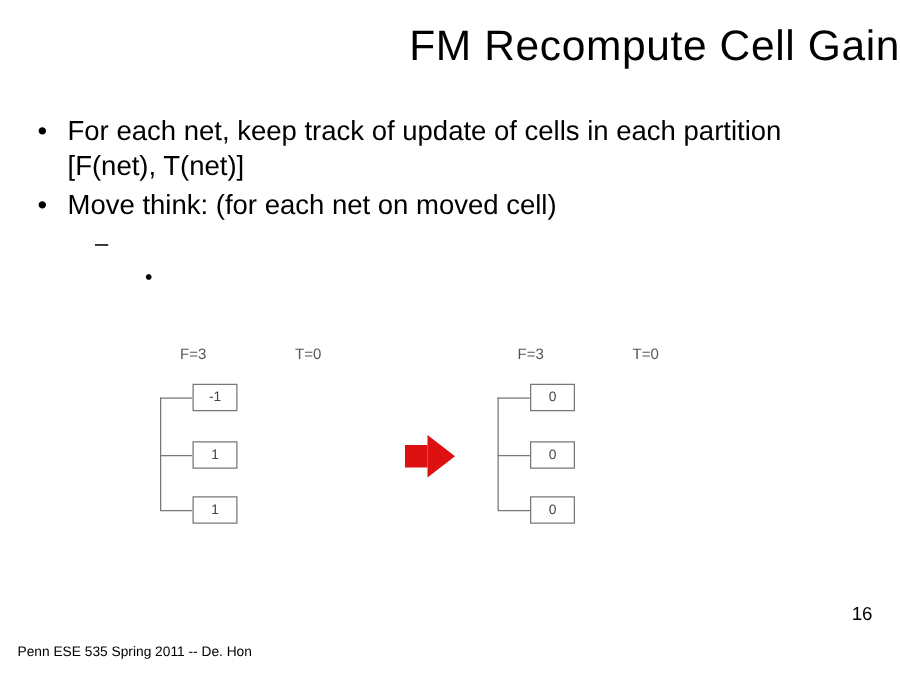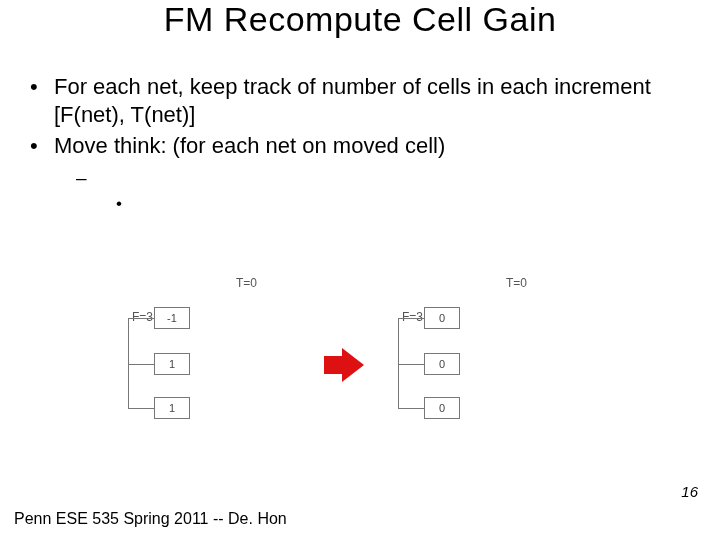--- a/index.html
+++ b/index.html
@@ -7,21 +7,22 @@
     width: 720px;
     height: 540px;
     background: #fff;
     font-family: Arial, Helvetica, sans-serif;
     color: #000;
     position: relative;
     overflow: hidden;
   }
   .title {
     font-size: 34px;
-    text-align: center;
+    text-align: right;
+    padding-top: 18px;
     letter-spacing: 0.5px;
   }
   .content {
     padding: 34px 30px 0 30px;
     font-size: 22px;
     line-height: 1.25;
   }
   .b1 { display: flex; margin-bottom: 4px; }
   .b1 .dot { width: 24px; flex: 0 0 24px; }
   .b1 .txt { flex: 1; }
@@ -34,21 +35,21 @@
     position: absolute;
     left: 120px;
     top: 276px;
     width: 480px;
     height: 170px;
     font-size: 12px;
     color: #555;
   }
   .net-group { position: absolute; }
   .label-pair { position: absolute; top: 0; width: 220px; }
-  .lf { position: absolute; left: 12px; margin-top: 34px; }
+  .lf { position: absolute; left: 24px; }
   .lt { position: absolute; left: 116px; }
   .wire-v { position: absolute; width: 1px; background: #777; }
   .wire-h { position: absolute; height: 1px; background: #777; }
   .cell {
     position: absolute;
     width: 36px; height: 22px;
     border: 1px solid #777;
     background: #fff;
     display: flex; align-items: center; justify-content: center;
     font-size: 11px; color: #444;
@@ -68,38 +69,37 @@
     border-top: 17px solid transparent;
     border-bottom: 17px solid transparent;
     border-left: 22px solid #d11;
   }
 
   .pagenum {
     position: absolute;
     right: 22px;
     bottom: 40px;
     font-size: 15px;
-    font-style: italic;
   }
   .footer {
     position: absolute;
     left: 14px;
     bottom: 12px;
-    font-size: 16px;
+    font-size: 11px;
   }
 </style>
 </head>
 <body>
 
 <div class="title">FM Recompute Cell Gain</div>
 
 <div class="content">
   <div class="b1">
     <div class="dot">•</div>
-    <div class="txt">For each net, keep track of number of cells in each increment [F(net), T(net)]</div>
+    <div class="txt">For each net, keep track of update of cells in each partition [F(net), T(net)]</div>
   </div>
   <div class="b1">
     <div class="dot">•</div>
     <div class="txt">Move think: (for each net on moved cell)</div>
   </div>
   <div class="b2">
     <div class="dash">–</div>
   </div>
   <div class="b3">
     <div class="dot">•</div>

